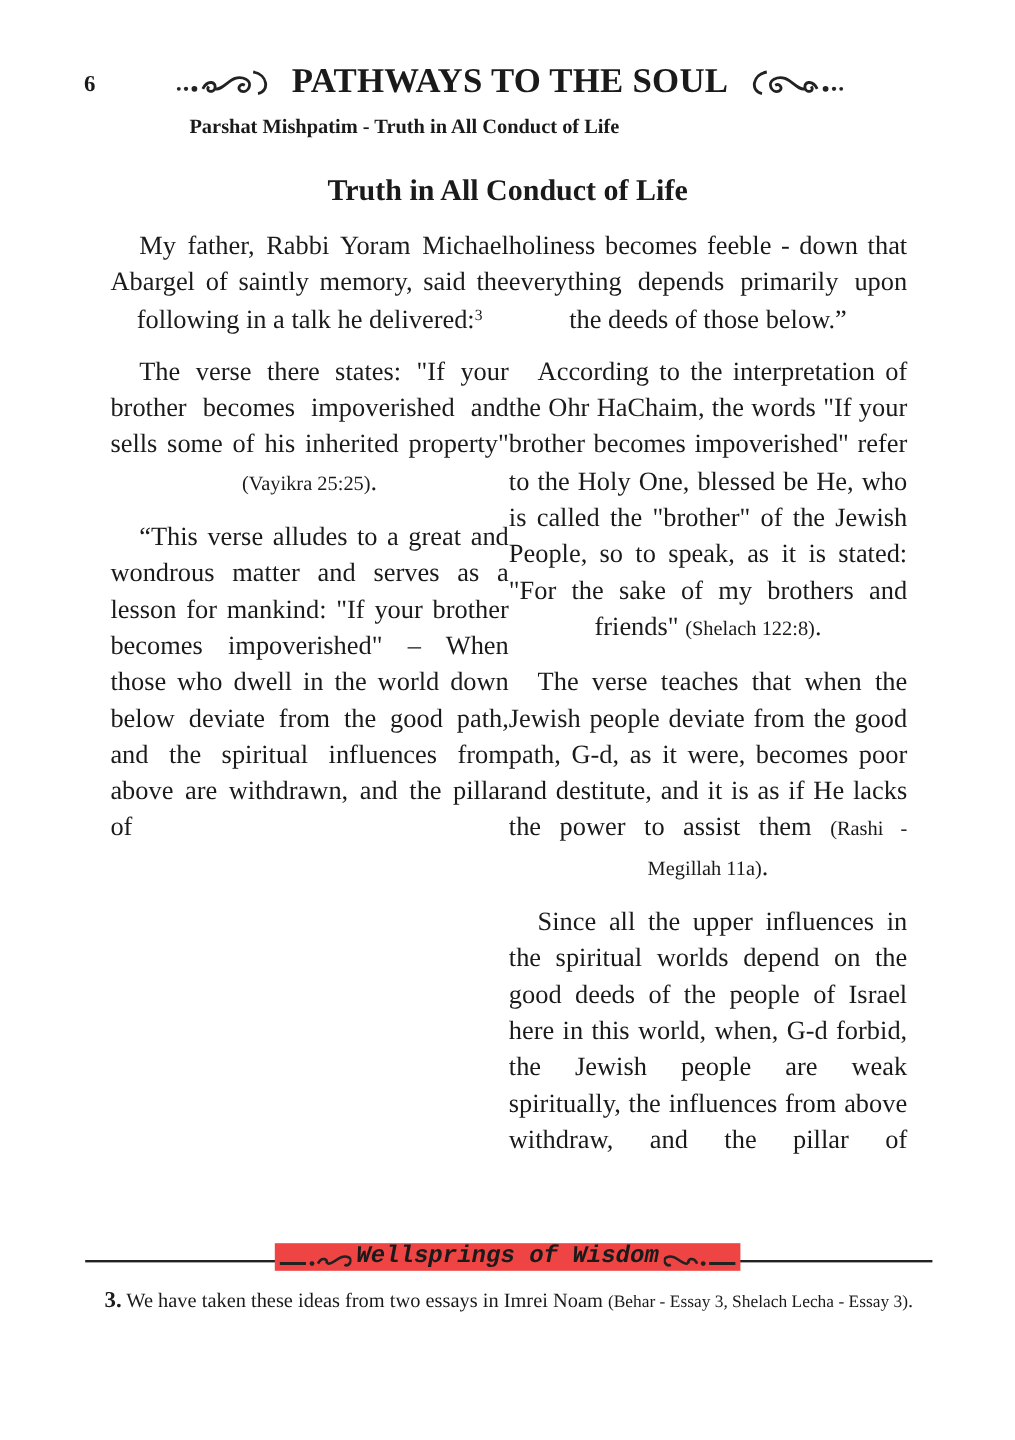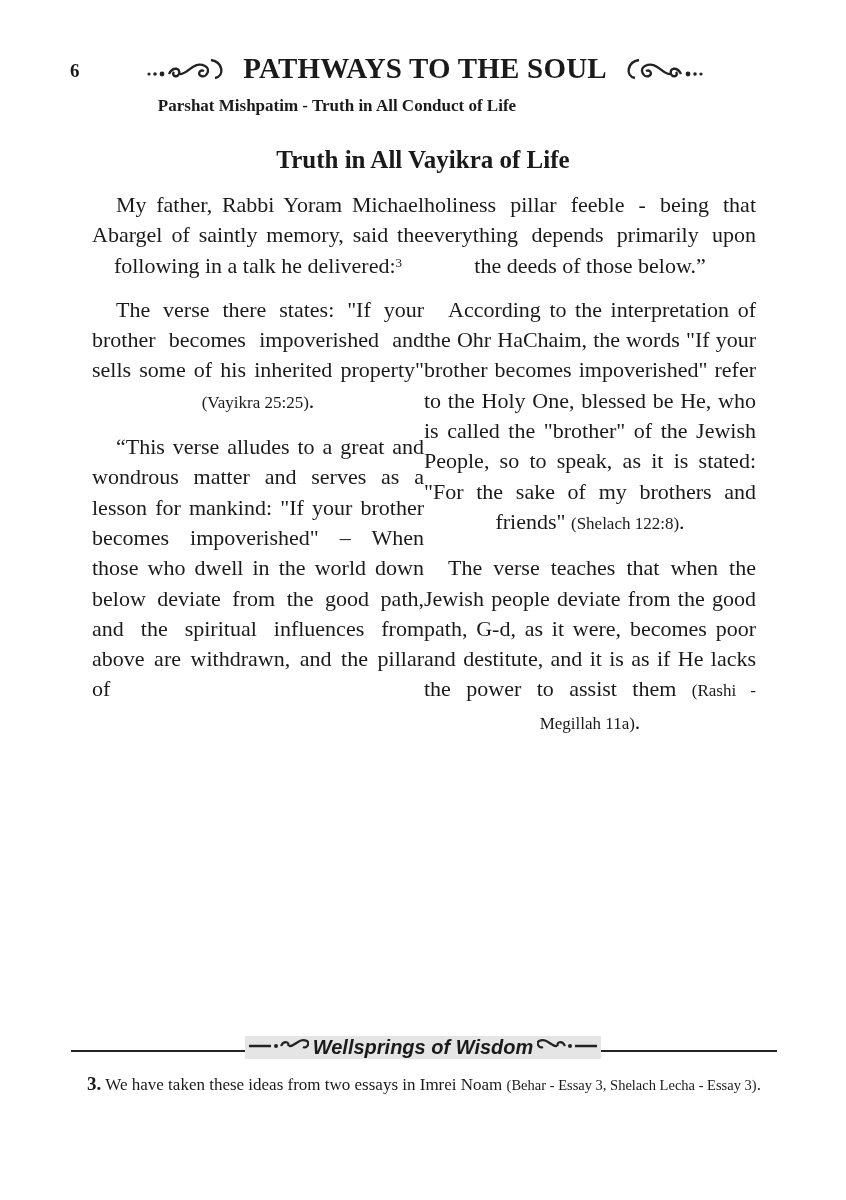--- a/index.html
+++ b/index.html
@@ -37,22 +37,22 @@
   sup { font-size: 13px; vertical-align: 6px; line-height: 0; }
   .footer-rule {
     position: absolute; top: 1050px; left: 71px; width: 706px; height: 2px;
     display: flex; align-items: center;
   }
   .footer-rule .line { flex: 1; height: 1.5px; background: #222; }
   .footer-banner {
     position: absolute; top: 1036px; left: 0; width: 846px; text-align: center;
   }
   .footer-banner .inner {
-    display: inline-flex; align-items: flex-start; background: #e5e5e5; padding: 0 4px; gap: 4px;
-    font-family: Liberation Sans, sans-serif; font-style: italic; font-weight: bold; font-size: 20px;
+    display: inline-flex; align-items: flex-end; background: #ef4444; padding: 0 4px; gap: 4px;
+    font-family: Liberation Mono, monospace; font-style: italic; font-weight: bold; font-size: 20px;
   }
   .footnote {
     position: absolute; top: 1072px; left: 71px; width: 706px;
     font-size: 17px; line-height: 24px; text-align: justify; text-align-last: center;
   }
   .footnote .num { font-weight: bold; font-size: 19px; }
   .footnote .small { font-size: 14.5px; }
 </style>
 </head>
 <body>
@@ -72,32 +72,33 @@
     <path d="M24 4 c-12 2 -14 16 -4 18" fill="none" stroke="#222" stroke-width="2.4"></path>
     <path d="M56 18 c-8 2 -14 -14 -26 -8 c-6 3 -2 12 4 10 c4 -2 1 -7 -3 -5 M66 18 c-4 -8 -12 -6 -10 0 c2 4 8 2 5 -2" fill="none" stroke="#222" stroke-width="2.4"></path>
     <circle cx="73" cy="18" r="2.4" fill="#222"></circle>
       <circle cx="80" cy="18" r="1.8" fill="#222"></circle>
       <circle cx="86" cy="18" r="1.6" fill="#222"></circle>
   </svg>
 </div>
 
 <div class="subhead">Parshat Mishpatim - Truth in All Conduct of Life</div>
 
-<div class="chapter-title">Truth in All Vayikra of Life</div>
+<div class="chapter-title">Truth in All Conduct of Life</div>
 
 <div class="columns">
   <div class="col">
     <p><span>My father, Rabbi Yoram Michael Abargel of saintly memory, said the following in a talk he delivered:</span><sup>3</sup></p>
     <p><span>The verse there states: "If your brother becomes impoverished and sells some of his inherited property" </span><span class="small">(Vayikra 25:25)</span><span>.</span></p>
     <p class="last"><span>“This verse alludes to a great and wondrous matter and serves as a lesson for mankind: "If your brother becomes impoverished" – When those who dwell in the world down below deviate from the good path, and the spiritual influences from above are withdrawn, and the pillar of</span></p>
   </div>
   <div class="col">
-    <p class="cont"><span>holiness pillar feeble - being that everything depends primarily upon the deeds of those below.”</span></p>
+    <p class="cont"><span>holiness becomes feeble - down that everything depends primarily upon the deeds of those below.”</span></p>
     <p><span>According to the interpretation of the Ohr HaChaim, the words "If your brother becomes impoverished" refer to the Holy One, blessed be He, who is called the "brother" of the Jewish People, so to speak, as it is stated: "For the sake of my brothers and friends" </span><span class="small">(Shelach 122:8)</span><span>.</span></p>
     <p><span>The verse teaches that when the Jewish people deviate from the good path, G-d, as it were, becomes poor and destitute, and it is as if He lacks the power to assist them </span><span class="small">(Rashi - Megillah 11a)</span><span>.</span></p>
+    <p class="last"><span>Since all the upper influences in the spiritual worlds depend on the good deeds of the people of Israel here in this world, when, G-d forbid, the Jewish people are weak spiritually, the influences from above withdraw, and the pillar of</span></p>
   </div>
 </div>
 
 <div class="footer-rule">
     <div class="line"></div>
   </div>
 <div class="footer-banner">
   <span class="inner">
     <svg width="60" height="16" viewBox="0 0 60 16">
       <path d="M0 10 L22 10" stroke="#222" stroke-width="2.5"></path>

